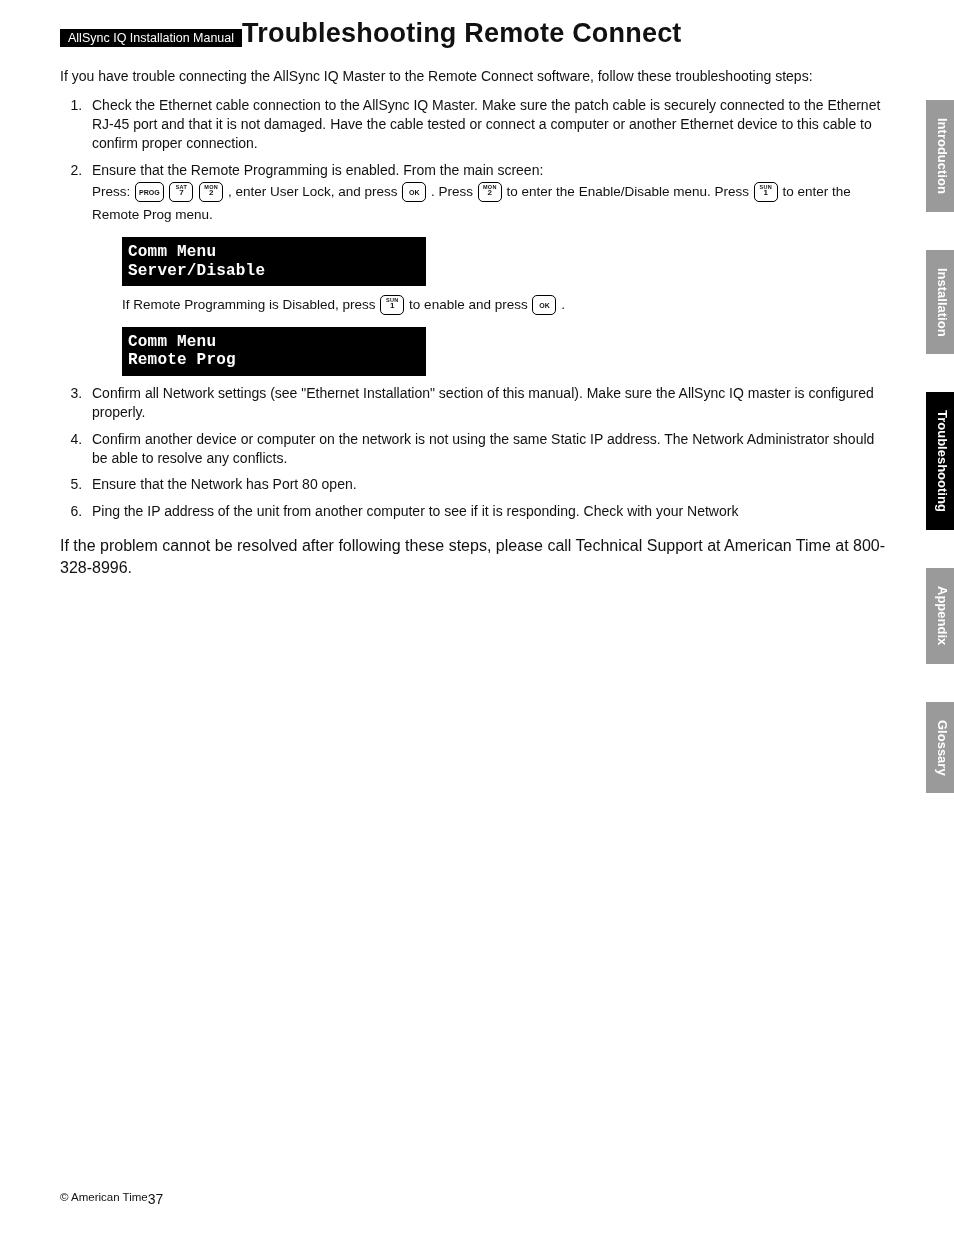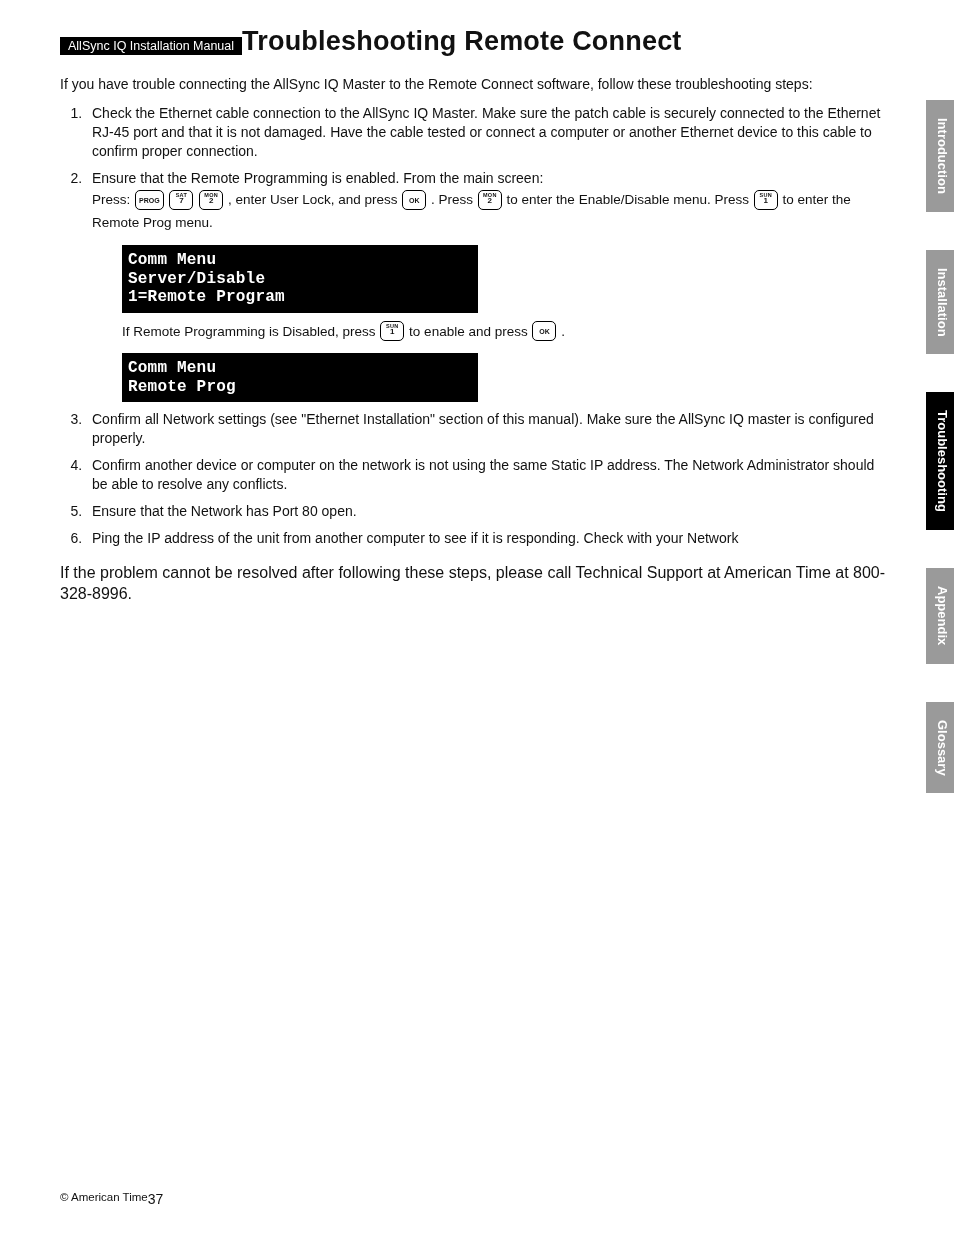--- a/index.html
+++ b/index.html
@@ -6,21 +6,21 @@
   html, body { margin: 0; padding: 0; }
   body {
     font-family: Arial, Helvetica, sans-serif;
     color: #111;
     background: #fff;
     width: 954px;
     height: 1235px;
     position: relative;
   }
   .page {
-    padding: 26px 60px 30px 60px;
+    padding: 18px 60px 30px 60px;
     position: relative;
     height: 100%;
   }
   .header-row {
     display: flex;
     align-items: baseline;
     margin-bottom: 18px;
   }
   .manual-tag {
     background: #000;
@@ -76,21 +76,21 @@
   .kbtn .t1 { display:block; font-size:5.5px; font-weight:700; letter-spacing:0.3px; margin-top:2px; text-transform:uppercase;}
   .kbtn .t2 { display:block; font-size:8px; font-weight:700; margin-top:-1px;}
   .kbtn.single .t2 { font-size:7px; font-weight:700; margin-top:6px; }
   .screen {
     background: #000;
     color: #fff;
     font-family: "Courier New", monospace;
     font-size: 16px;
     font-weight: 700;
     padding: 6px 8px 6px 6px;
-    width: 356px;
+    width: 304px;
     margin: 10px 0 8px 30px;
     line-height: 1.15;
     letter-spacing: 0.2px;
   }
   .screen .srow { white-space: pre; }
   .sub-note {
     font-size: 13.5px;
     margin: 4px 0 10px 30px;
     line-height: 1.7;
   }
@@ -157,21 +157,20 @@
         <span>. Press </span>
         <span class="kbtn"><span class="t1">MON</span><span class="t2">2</span></span>
         <span> to enter the Enable/Disable menu. Press </span>
         <span class="kbtn"><span class="t1">SUN</span><span class="t2">1</span></span>
         <span> to enter the Remote Prog menu.</span>
       </div>
 
       <div class="screen">
         <div class="srow">Comm Menu</div>
         <div class="srow">Server/Disable</div>
-        <div class="srow">1=Remote Program</div>
       </div>
 
       <div class="sub-note">
         <span>If Remote Programming is Disabled, press </span>
         <span class="kbtn"><span class="t1">SUN</span><span class="t2">1</span></span>
         <span> to enable and press </span>
         <span class="kbtn single"><span class="t2">OK</span></span>
         <span>.</span>
       </div>
 

